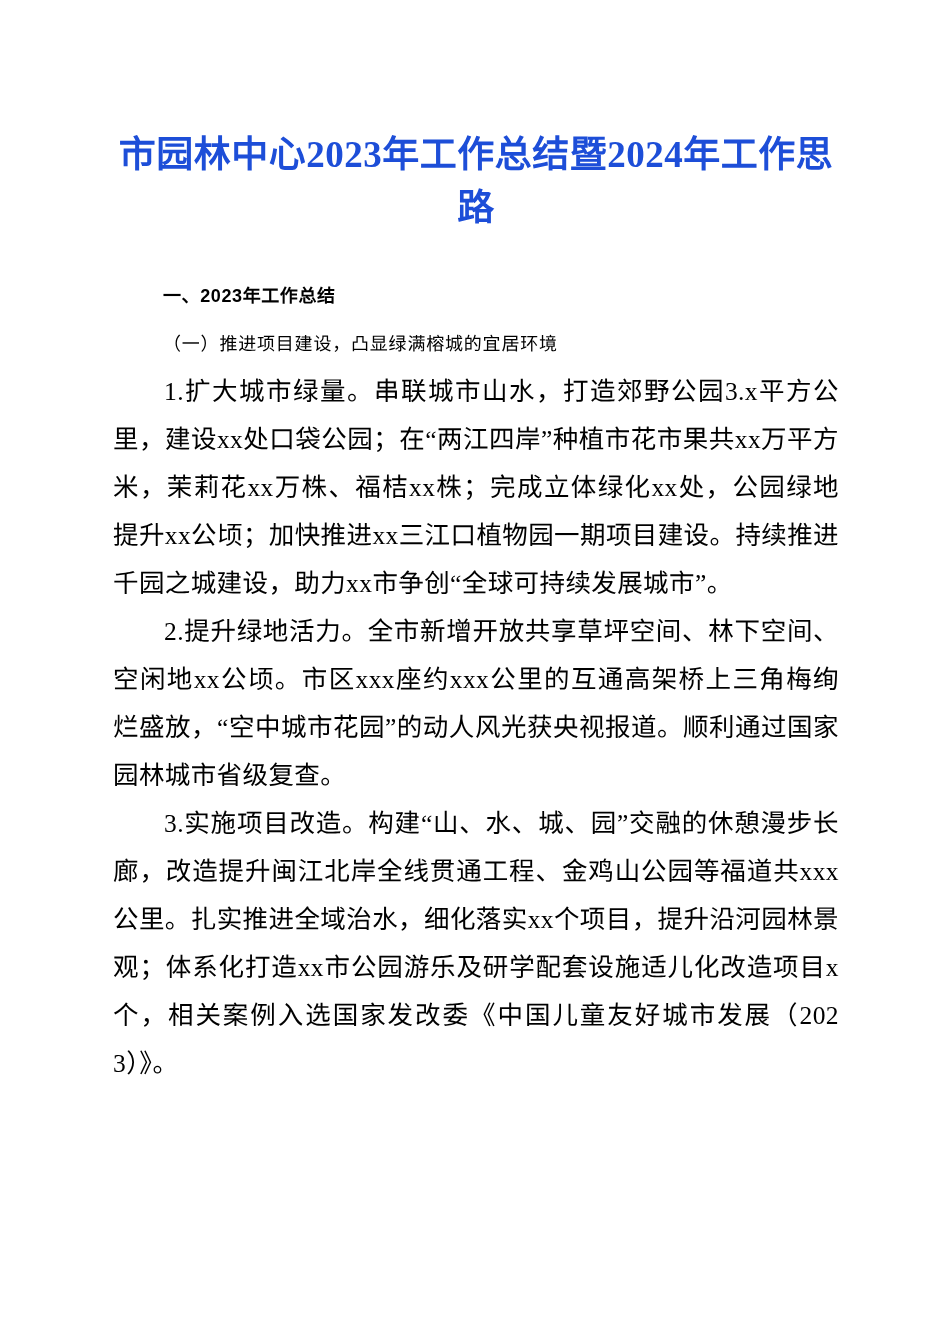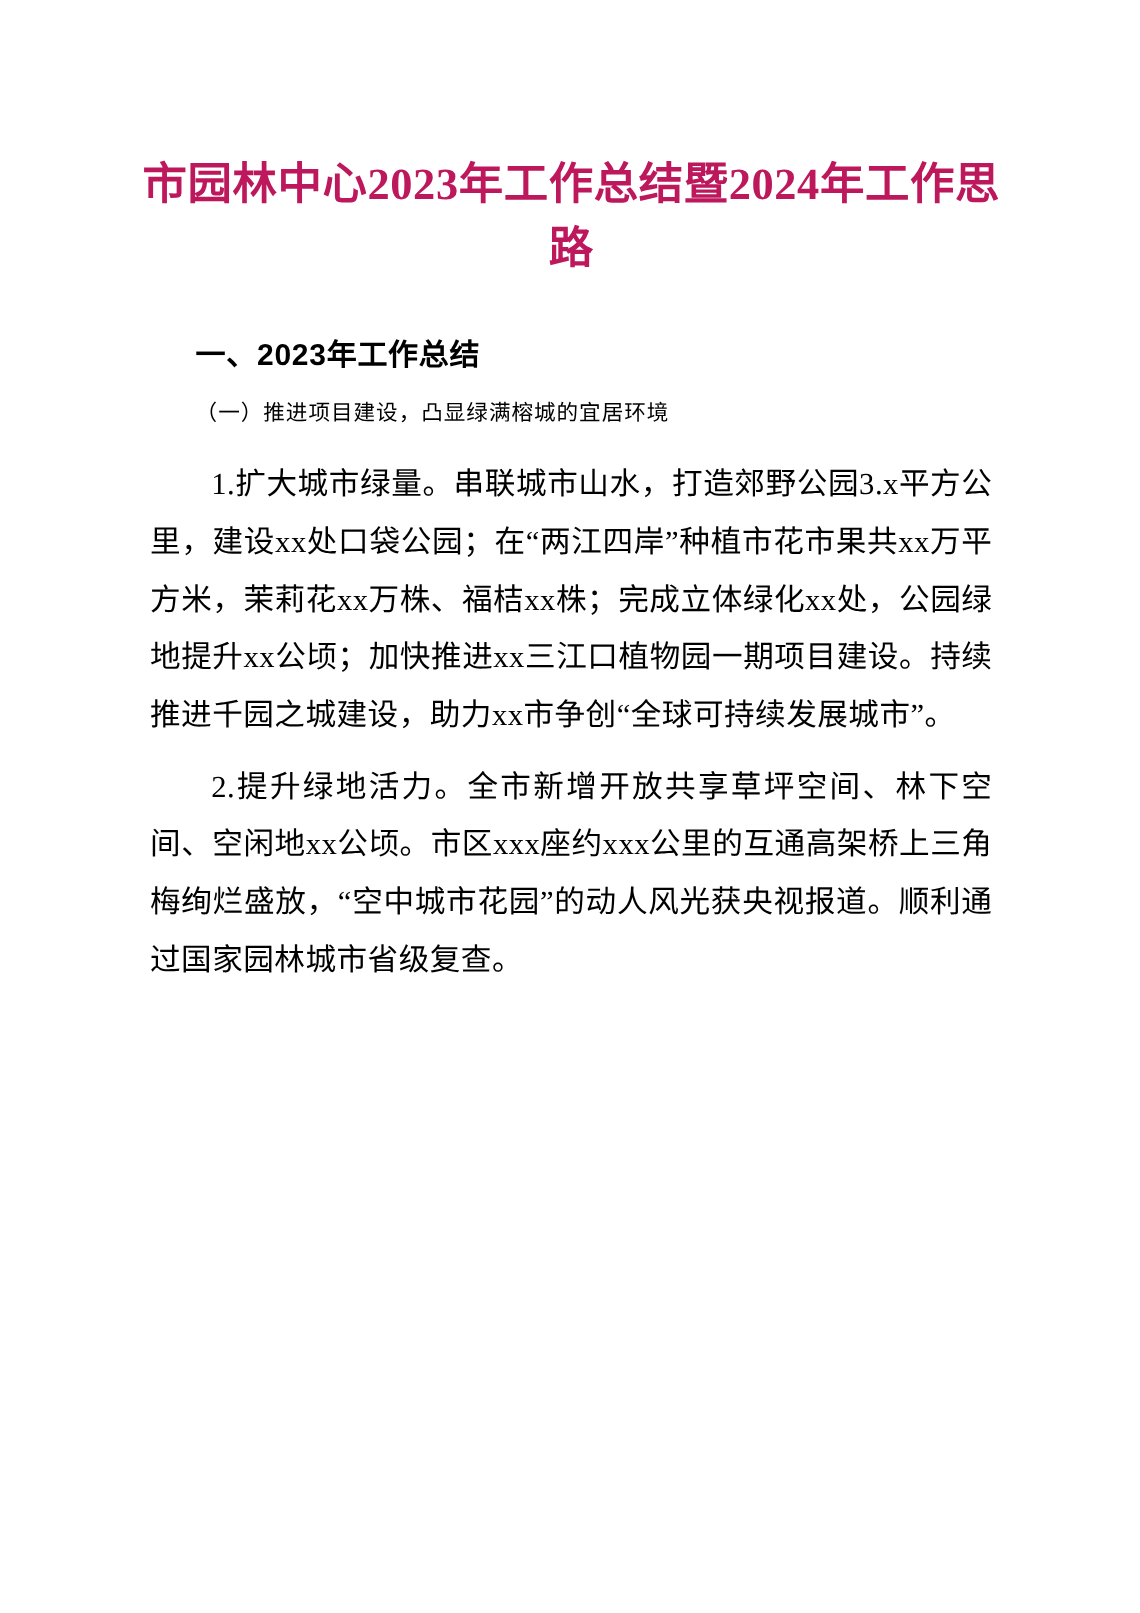--- a/index.html
+++ b/index.html
@@ -41,37 +41,37 @@
     position: absolute;
     left: 0;
     top: 128px;
     width: 726px;
     text-align: center;
     font-family: "Liberation Serif", "DejaVu Serif", serif;
     font-weight: bold;
     font-size: 37px;
     line-height: 53px;
     letter-spacing: 0.5px;
-    color: #be185d;
+    color: #1d4ed8;
     text-align-last: center;
   }
 
   
   .body-block {
     position: absolute;
     left: 0;
     top: 272px;
     width: 726px;
   }
 
   
   .h1-line {
     font-family: "Liberation Sans", "DejaVu Sans", sans-serif;
     font-weight: bold;
-    font-size: 25px;
+    font-size: 18px;
     line-height: 48px;
     text-indent: 50px;
     letter-spacing: 0.6px;
     margin: 0;
     white-space: nowrap;
   }
 
   
   .h2-line {
     font-family: "Liberation Serif", "DejaVu Serif", serif;
@@ -84,21 +84,21 @@
     white-space: nowrap;
   }
 
   
   .para {
     font-family: "Liberation Serif", "DejaVu Serif", serif;
     font-weight: normal;
     font-size: 25.5px;
     line-height: 48px;
     letter-spacing: 0.4px;
-    margin: 12px;
+    margin: 0;
     text-align: justify;
     text-align-last: left;
     text-justify: inter-character;
     text-indent: 51px;
     word-break: break-all;
   }
 </style>
 </head>
 <body>
 
@@ -110,17 +110,18 @@
     <div class="body-block">
 
       <p class="h1-line">一、2023年工作总结</p>
 
       <p class="h2-line">（一）推进项目建设，凸显绿满榕城的宜居环境</p>
 
       <p class="para">1.扩大城市绿量。串联城市山水，打造郊野公园3.x平方公里，建设xx处口袋公园；在“两江四岸”种植市花市果共xx万平方米，茉莉花xx万株、福桔xx株；完成立体绿化xx处，公园绿地提升xx公顷；加快推进xx三江口植物园一期项目建设。持续推进千园之城建设，助力xx市争创“全球可持续发展城市”。</p>
 
       <p class="para">2.提升绿地活力。全市新增开放共享草坪空间、林下空间、空闲地xx公顷。市区xxx座约xxx公里的互通高架桥上三角梅绚烂盛放，“空中城市花园”的动人风光获央视报道。顺利通过国家园林城市省级复查。</p>
 
+      <p class="para">3.实施项目改造。构建“山、水、城、园”交融的休憩漫步长廊，改造提升闽江北岸全线贯通工程、金鸡山公园等福道共xxx公里。扎实推进全域治水，细化落实xx个项目，提升沿河园林景观；体系化打造xx市公园游乐及研学配套设施适儿化改造项目x个，相关案例入选国家发改委《中国儿童友好城市发展（2023）》。</p>
 
 
     </div>
   </div>
 </div>
 
 </body></html>

